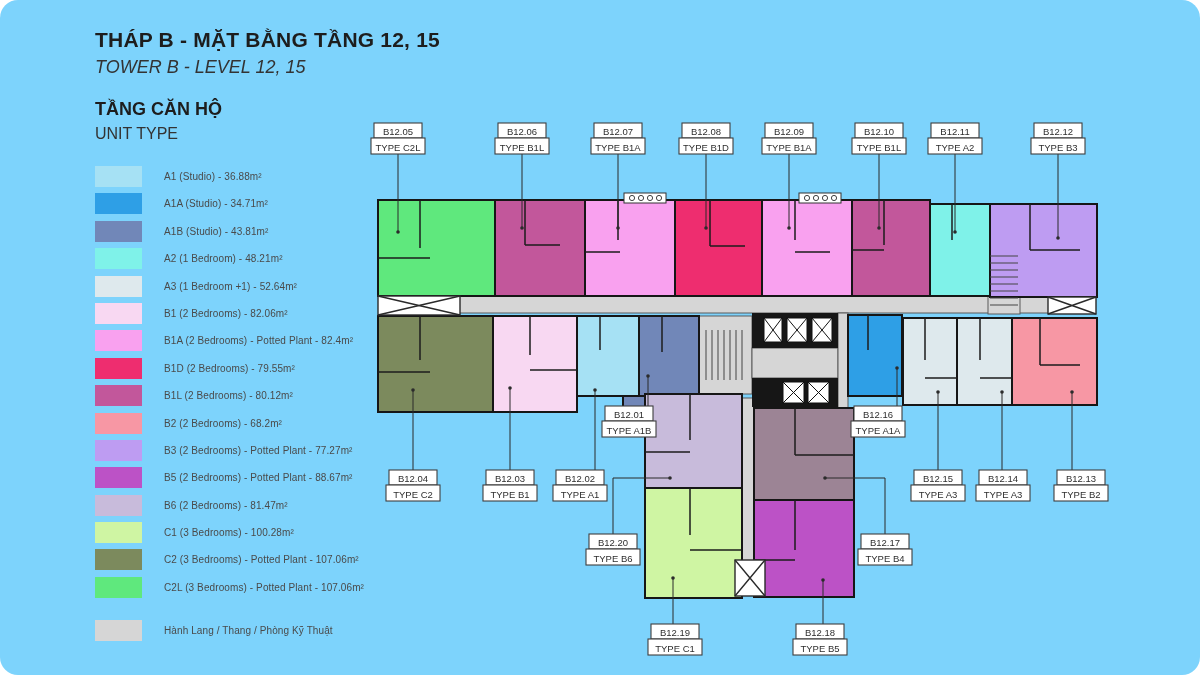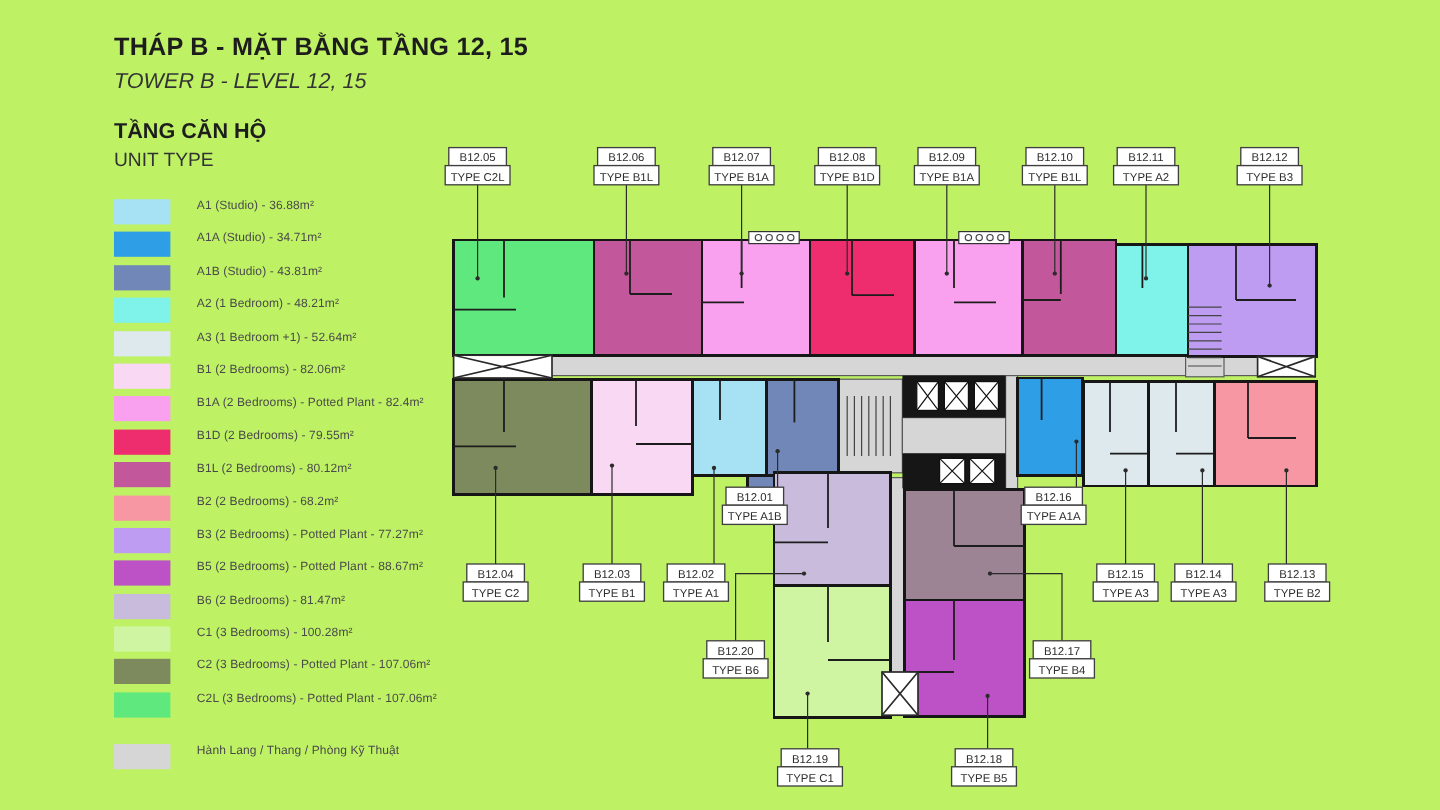--- a/index.html
+++ b/index.html
@@ -1,23 +1,23 @@
 <!DOCTYPE html>
 <html><head>
 <meta charset="utf-8">
 <style>
   html,body{margin:0;padding:0;background:#fff;}
-  .stage{position:relative;width:1200px;height:675px;background:#bef264;overflow:hidden;
-         font-family:"Liberation Sans",sans-serif;}
+  .stage{position:relative;width:1200px;height:675px;background:#7dd3fc;overflow:hidden;
+         font-family:"Liberation Sans",sans-serif;border-radius:18px;}
   .t1{position:absolute;left:95px;top:28px;font-size:21px;font-weight:bold;color:#1d1d1d;letter-spacing:.2px;}
   .t2{position:absolute;left:95px;top:57px;font-size:18px;font-style:italic;color:#333;}
   .t3{position:absolute;left:95px;top:99px;font-size:18px;font-weight:bold;color:#1d1d1d;}
   .t4{position:absolute;left:95px;top:125px;font-size:16px;color:#333;}
   .legend{position:absolute;left:95px;top:166px;}
-  .lrow{display:flex;align-items:flex-start;height:21px;margin-bottom:6.4px;}
+  .lrow{display:flex;align-items:center;height:21px;margin-bottom:6.4px;}
   .lrow:last-child{margin-top:22px;}
   .sw{display:inline-block;width:47px;height:21px;margin-right:22px;flex:0 0 47px;}
   .lt{font-size:10px;color:#4a4a4a;white-space:nowrap;letter-spacing:.1px;}
   svg{position:absolute;left:0;top:0;}
   .gray{stroke:#5a5a5a;stroke-width:1;}
   .unit{stroke:#161616;stroke-width:2.2;}
   .cap{fill:#fff;stroke:#2a2a2a;stroke-width:1.4;}
   .capx{stroke:#2a2a2a;stroke-width:1.4;fill:none;}
   .cell{fill:#fff;stroke:#111;stroke-width:1;}
   .cx{stroke:#111;stroke-width:1;fill:none;}

